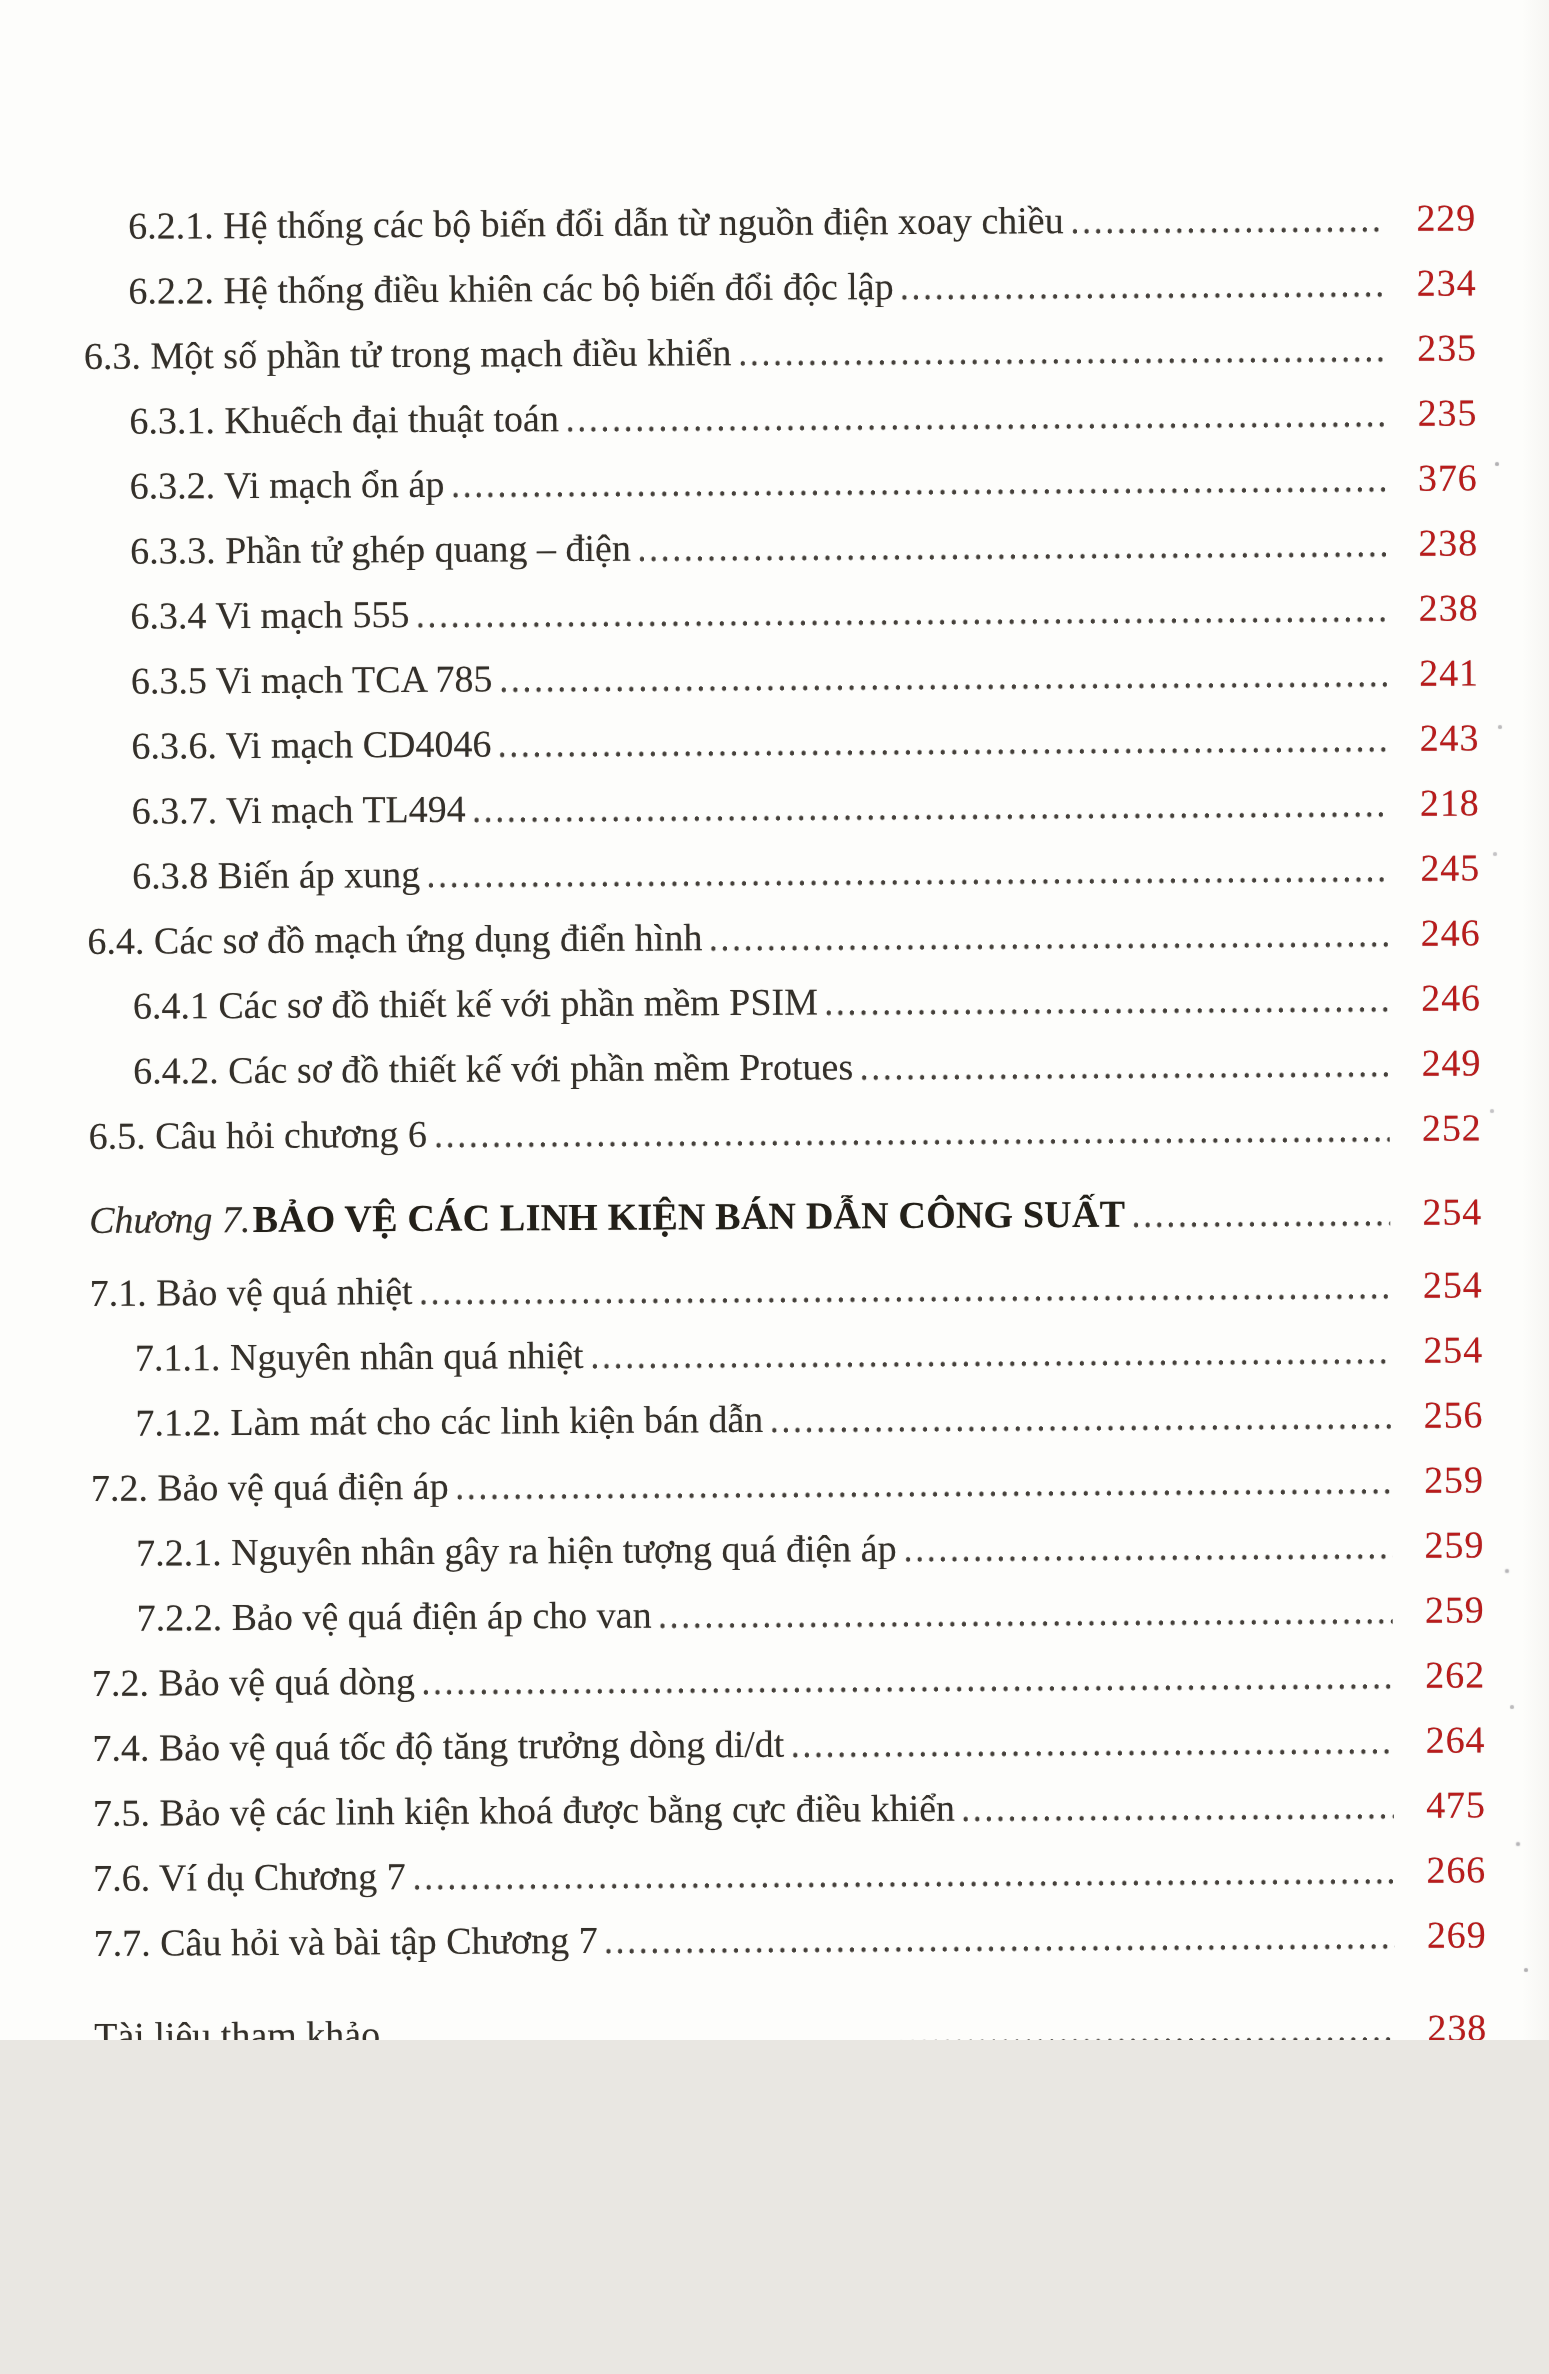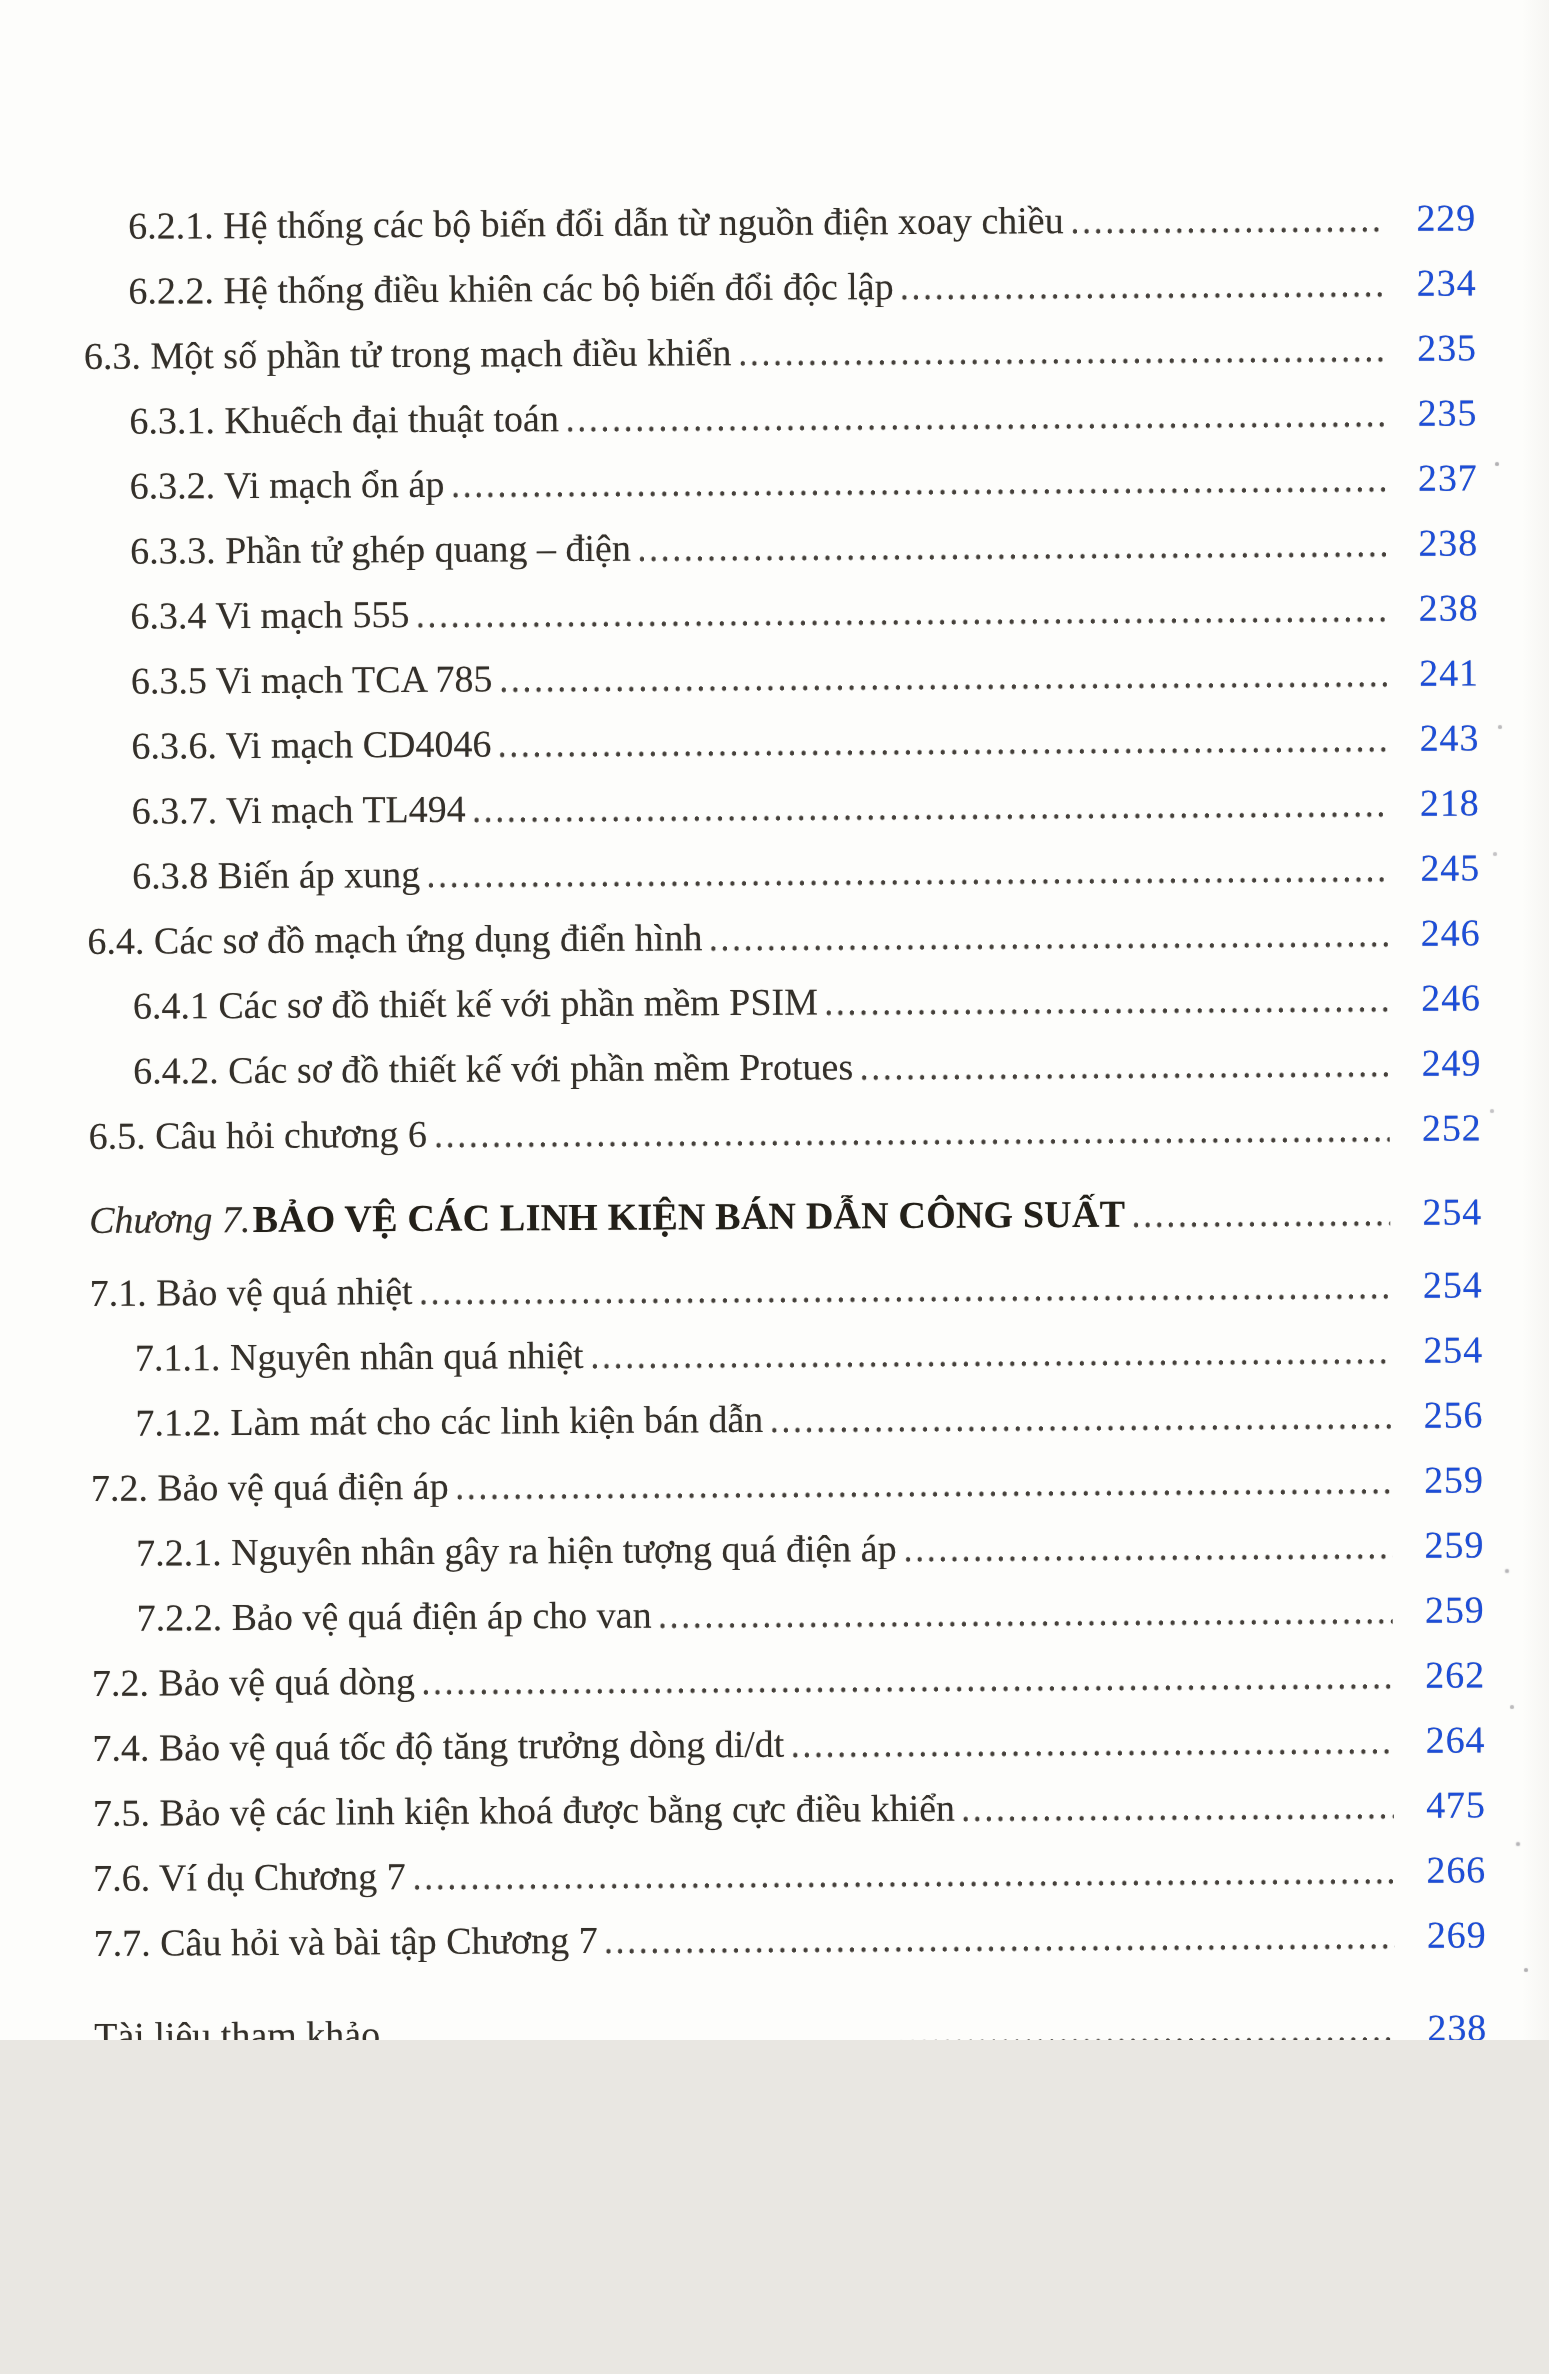--- a/index.html
+++ b/index.html
@@ -68,21 +68,21 @@
     align-self: flex-end;
     margin: 0 9.3px 6.5px 8.3px;
     background-image: radial-gradient(circle at 2.8px 3.2px, #45403a 1.9px, rgba(69,64,58,0) 2.5px);
     background-size: 11.6px 6.5px;
     background-repeat: repeat-x;
   }
   .pagenum {
     flex: 0 0 auto;
     min-width: 83px;
     text-align: right;
-    color: #1d4ed8;
+    color: #b91c1c;
     letter-spacing: 0.9px;
   }
   
   .specks {
     position: absolute;
     left: 0;
     top: 0;
     width: 3.7px;
     height: 3.7px;
     border-radius: 50%;
@@ -146,21 +146,21 @@
       <div class="row sub">
 
     <span class="label">6.3.1. Khuếch đại thuật toán</span>
     <span class="leader"></span>
     <span class="pagenum">235</span>
   </div>
       <div class="row sub">
 
     <span class="label">6.3.2. Vi mạch ổn áp</span>
     <span class="leader"></span>
-    <span class="pagenum">237</span>
+    <span class="pagenum">376</span>
   </div>
       <div class="row sub">
 
     <span class="label">6.3.3. Phần tử ghép quang – điện</span>
     <span class="leader"></span>
     <span class="pagenum">238</span>
   </div>
       <div class="row sub">
 
     <span class="label">6.3.4  Vi mạch 555</span>

